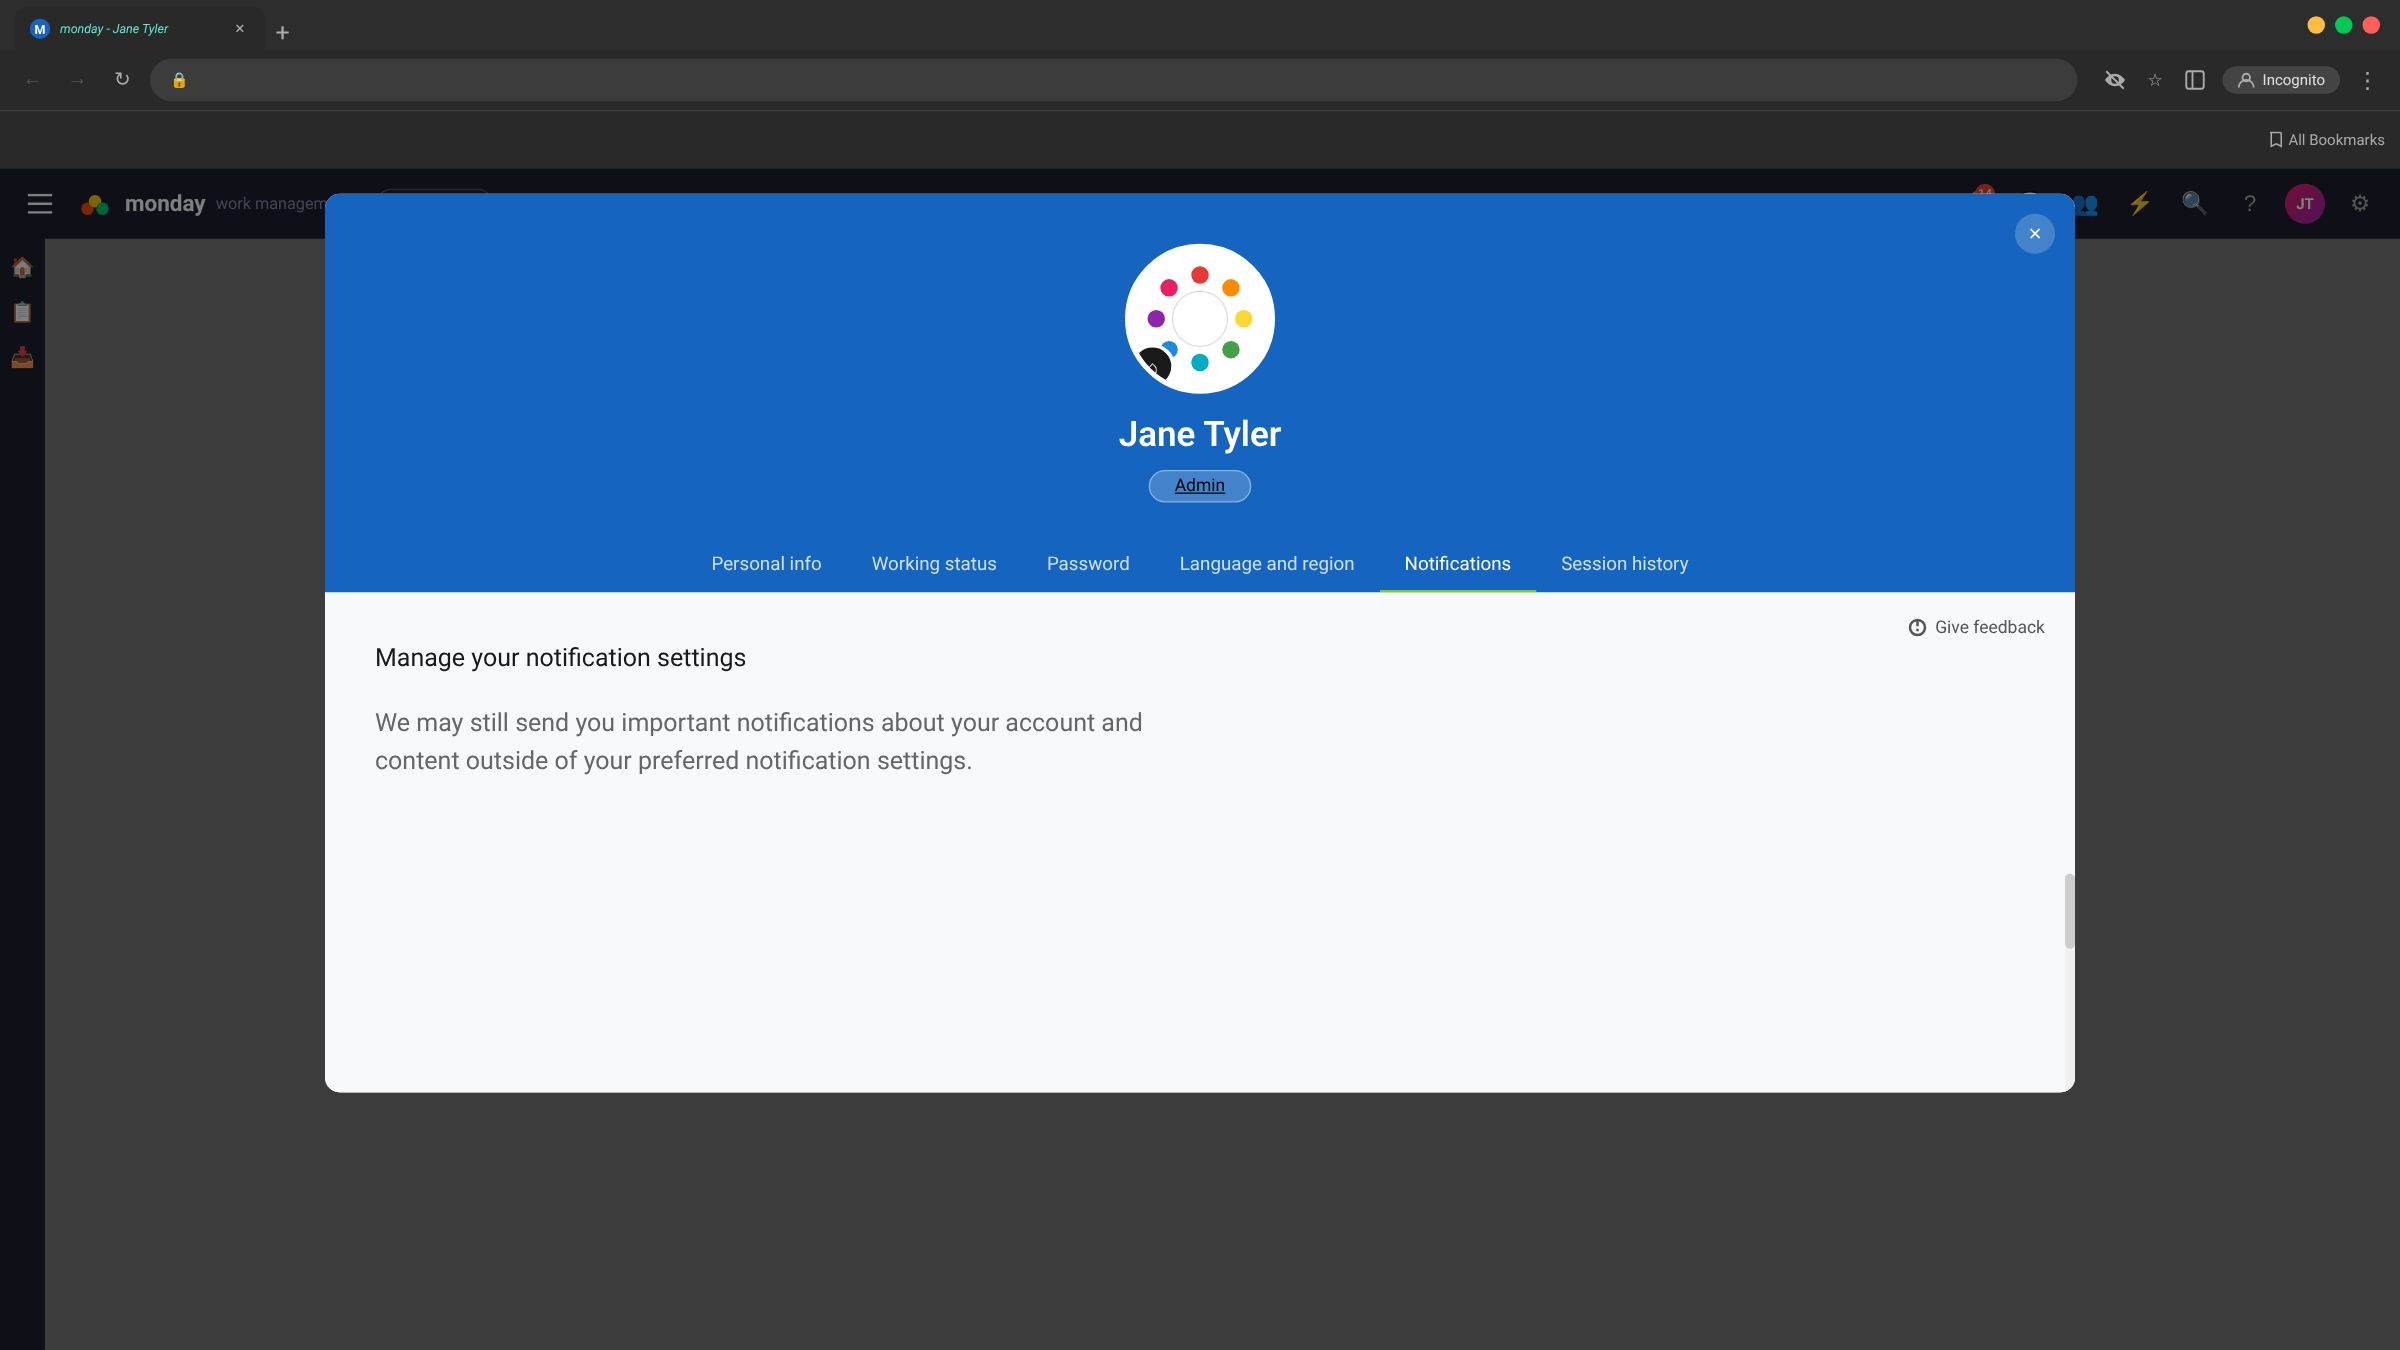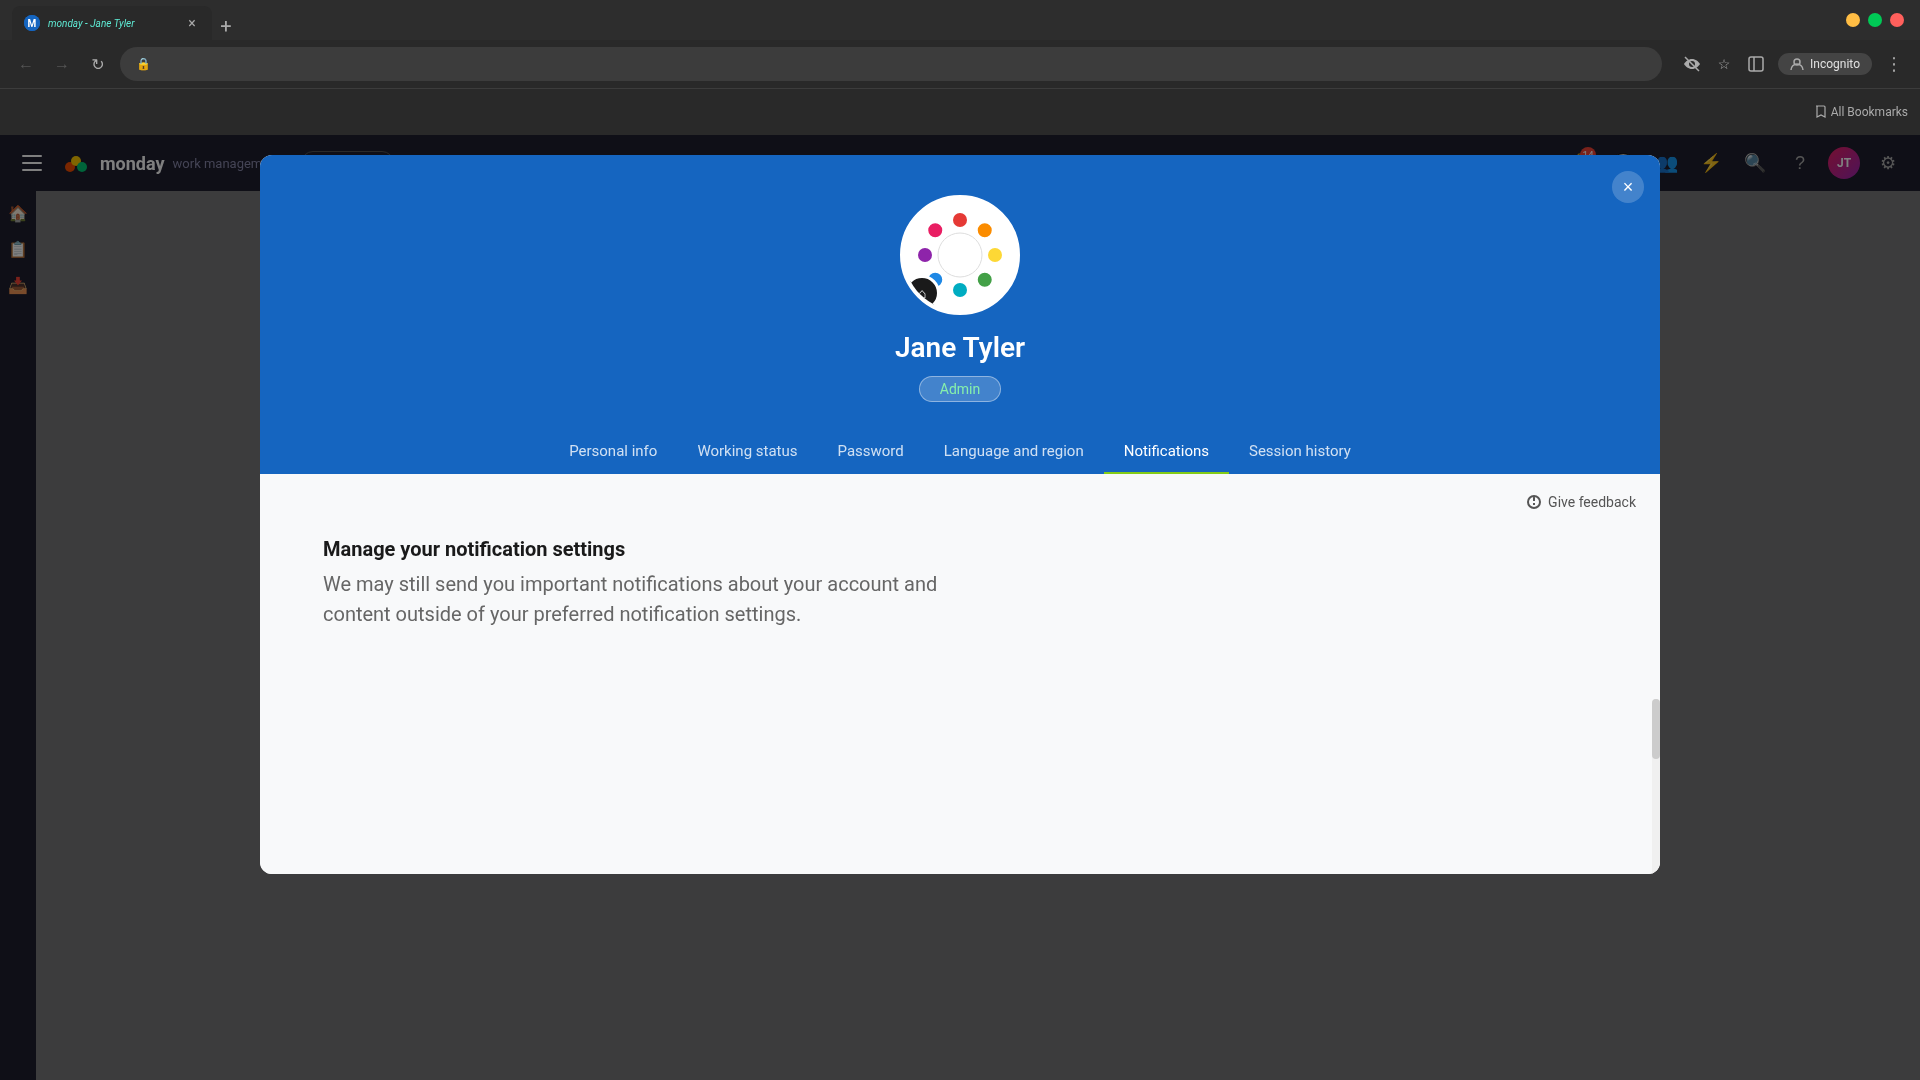--- a/index.html
+++ b/index.html
@@ -49,31 +49,31 @@
     .modal-close { position: absolute; top: 16px; right: 16px; width: 32px; height: 32px; border-radius: 50%; background: rgba(255,255,255,0.2); border: none; color: white; font-size: 18px; cursor: pointer; display: flex; align-items: center; justify-content: center; z-index: 10; }
 
     
     .profile-header { background: #1565c0; padding: 40px 20px 0 20px; display: flex; flex-direction: column; align-items: center; }
     .avatar-container { width: 120px; height: 120px; border-radius: 50%; background: white; display: flex; align-items: center; justify-content: center; overflow: hidden; border: 4px solid white; position: relative; margin-bottom: 16px; }
 
     
     .home-badge { position: absolute; bottom: 0; left: 0; width: 36px; height: 36px; border-radius: 50%; background: #1a1a1a; border: 3px solid white; display: flex; align-items: center; justify-content: center; color: white; font-size: 14px; z-index: 5; }
 
     .profile-name { color: white; font-size: 28px; font-weight: 600; margin-bottom: 12px; }
-    .admin-badge { background: rgba(255,255,255,0.2); border: 1px solid rgba(255,255,255,0.4); border-radius: 16px; padding: 4px 20px; color: #86efac; font-size: 14px; margin-bottom: 20px; }
+    .admin-badge { background: rgba(255,255,255,0.2); border: 1px solid rgba(255,255,255,0.4); border-radius: 16px; padding: 4px 20px; color: #000000; font-size: 14px; margin-bottom: 20px; text-decoration: underline; }
 
     
     .profile-nav { display: flex; gap: 0; margin-top: 8px; }
     .profile-nav-item { color: rgba(255,255,255,0.8); font-size: 15px; padding: 12px 20px; cursor: pointer; border-bottom: 2px solid transparent; text-decoration: none; }
     .profile-nav-item.active { color: white; border-bottom: 2px solid #84cc16; }
 
     
-    .profile-content { background: #f8f9fa; padding: 63px; min-height: 400px; overflow-y: auto; position: relative; }
+    .profile-content { background: #f8f9fa; padding: 40px; min-height: 400px; overflow-y: auto; position: relative; }
     .give-feedback { position: absolute; top: 20px; right: 24px; display: flex; align-items: center; gap: 6px; color: #555; font-size: 14px; cursor: pointer; }
-    .content-title { font-size: 20px; font-weight: 700; color: #1a1a1a; margin-bottom: 8px; }
+    .content-title { font-size: 20px; font-weight: 400; color: #1a1a1a; margin-bottom: 25px; }
     .content-desc { color: #666; font-size: 20px; line-height: 1.5; margin-bottom: 32px; max-width: 620px; }
 
     
     .notification-card { background: white; border-radius: 8px; border: 1px solid #e0e0e0; padding: 20px 24px; display: flex; align-items: center; gap: 20px; max-width: 640px; }
     .notif-icon { width: 44px; height: 44px; border-radius: 6px; background: #f0f4ff; display: flex; align-items: center; justify-content: center; flex-shrink: 0; }
     .notif-info { flex: 1; }
     .notif-title { font-size: 16px; font-weight: 600; color: #1a1a1a; margin-bottom: 4px; }
     .notif-desc { font-size: 13px; color: #666; }
     .enable-btn { background: #1565c0; color: white; border: none; border-radius: 6px; padding: 10px 20px; font-size: 14px; font-weight: 600; cursor: pointer; white-space: nowrap; }
   </style>

